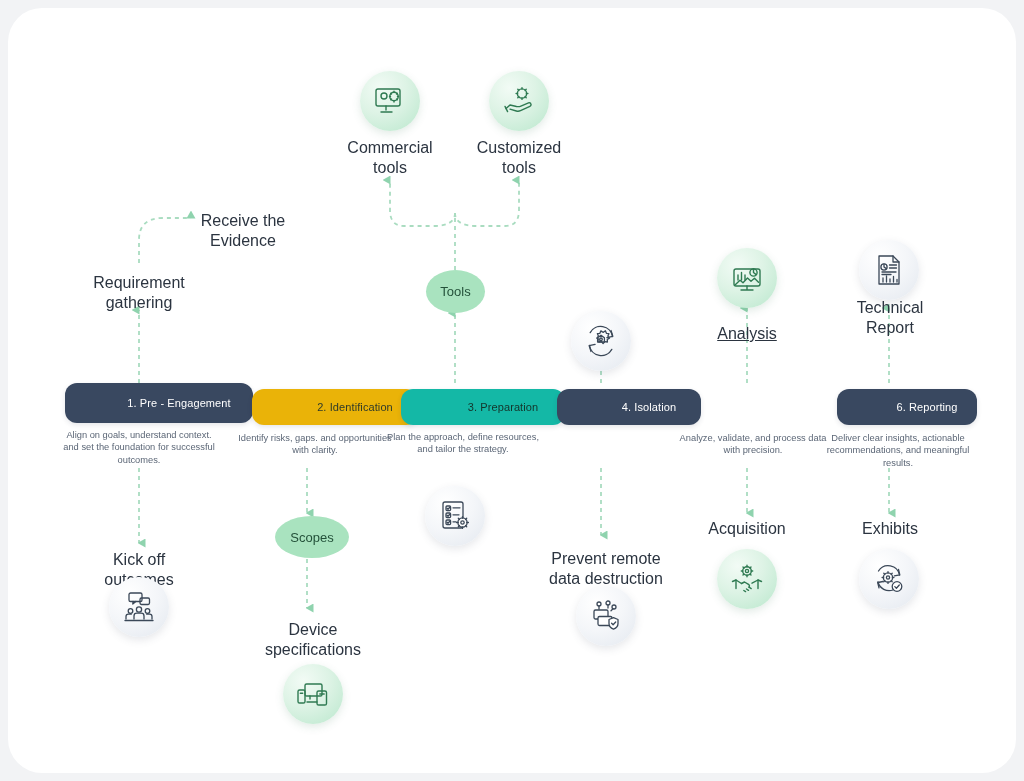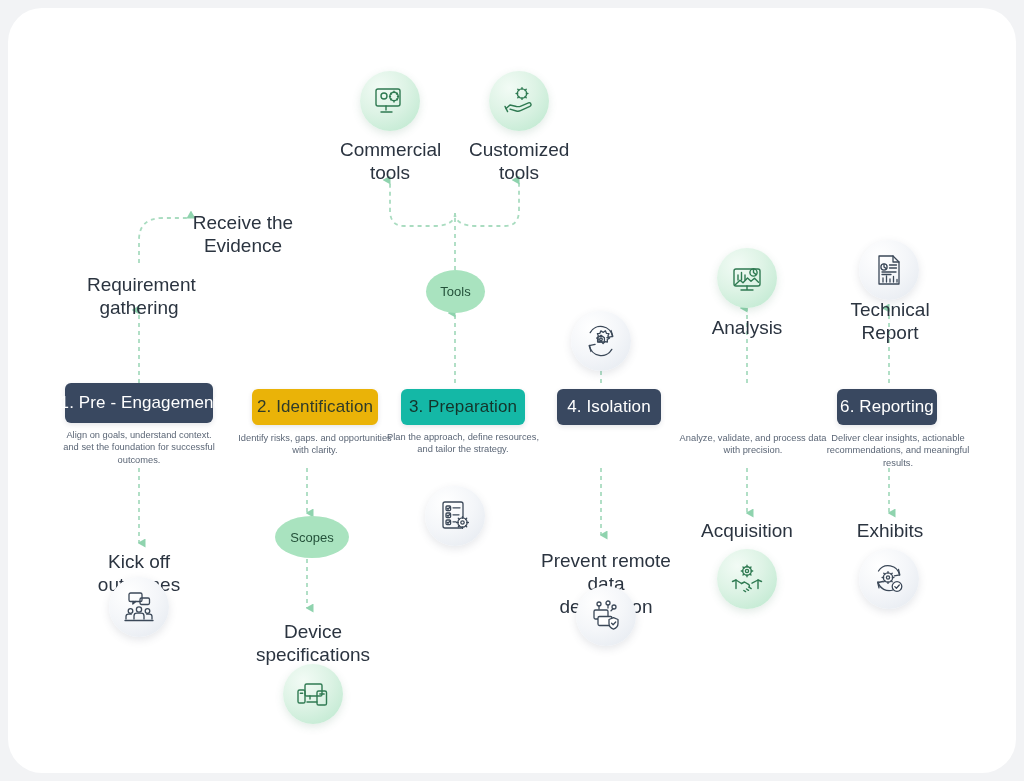--- a/index.html
+++ b/index.html
@@ -14,26 +14,27 @@
     width:1008px;height:765px;
     background:#ffffff;
     border-radius:34px;
   }
 
   svg.conn{position:absolute;overflow:visible;pointer-events:none;}
 
   
   .pill{
     position:absolute;
-    border-radius:6px;
+    border-radius:12px;
     display:flex;align-items:center;justify-content:center;
-    font-size:17px;
+    font-size:11px;
     letter-spacing:.1px;
     white-space:nowrap;
     box-shadow:0 2px 5px rgba(40,50,70,.12);
+    padding-left:40px;
   }
   .pill.dark{background:#394860;color:#ffffff;}
   .pill.lime{background:#eab308;color:#2f3b2a;}
   .pill.green{background:#14b8a6;color:#14342a;}
 
   .desc{
     position:absolute;
     text-align:center;
     font-size:9.3px;
     line-height:1.32;
@@ -45,21 +46,21 @@
     position:absolute;
     background:#a9e3bf;
     border-radius:50%/50%;
     display:flex;align-items:center;justify-content:center;
     color:#24513a;font-size:13px;
   }
 
   
   .lbl{
     position:absolute;text-align:center;
-    font-size:19px;line-height:1.22;color:#2b3440;
+    font-size:16px;line-height:1.22;color:#2b3440;
   }
 
   
   .bub{
     position:absolute;
     border-radius:50%;
     display:flex;align-items:center;justify-content:center;
   }
   .bub.grey{
     background:radial-gradient(circle at 34% 28%,#ffffff 0%,#f4f6f9 48%,#e3e8ef 100%);
@@ -254,21 +255,21 @@
   <div class="bub greenb" style="left:709px;top:240px;width:60px;height:60px;">
     <svg width="34" height="34" viewBox="0 0 34 34" fill="none" stroke="#2f7a52" stroke-width="1.4" stroke-linecap="round" stroke-linejoin="round">
       <rect x="4" y="8" width="26" height="17" rx="2"></rect>
       <path d="M17 25v3.5M11 29h12"></path>
       <path d="M8 19V14M11.5 19v-7.5M15 19v-5"></path>
       <circle cx="23.5" cy="11.5" r="3.6"></circle>
       <path d="M23.5 7.9v3.6l2.6 2.1"></path>
       <path d="M5.5 23.5l4.5-4.2 3 2.4 4.5-4.6 3.5 3.2 3.5-3 4 4"></path>
     </svg>
   </div>
-  <div class="lbl" style="left:694px;top:308px;width:90px;">
+  <div class="lbl" style="left:694px;top:316px;width:90px;text-decoration:underline;">
     <div>Analysis</div>
   </div>
 
   <div class="desc" style="left:666px;top:424px;width:158px;">Analyze, validate, and process data with precision.</div>
 
   <div class="lbl" style="left:689px;top:511px;width:100px;">
     <div>Acquisition</div>
   </div>
   <div class="bub greenb" style="left:709px;top:541px;width:60px;height:60px;">
     <svg width="34" height="34" viewBox="0 0 34 34" fill="none" stroke="#2f7a52" stroke-width="1.4" stroke-linecap="round" stroke-linejoin="round">

